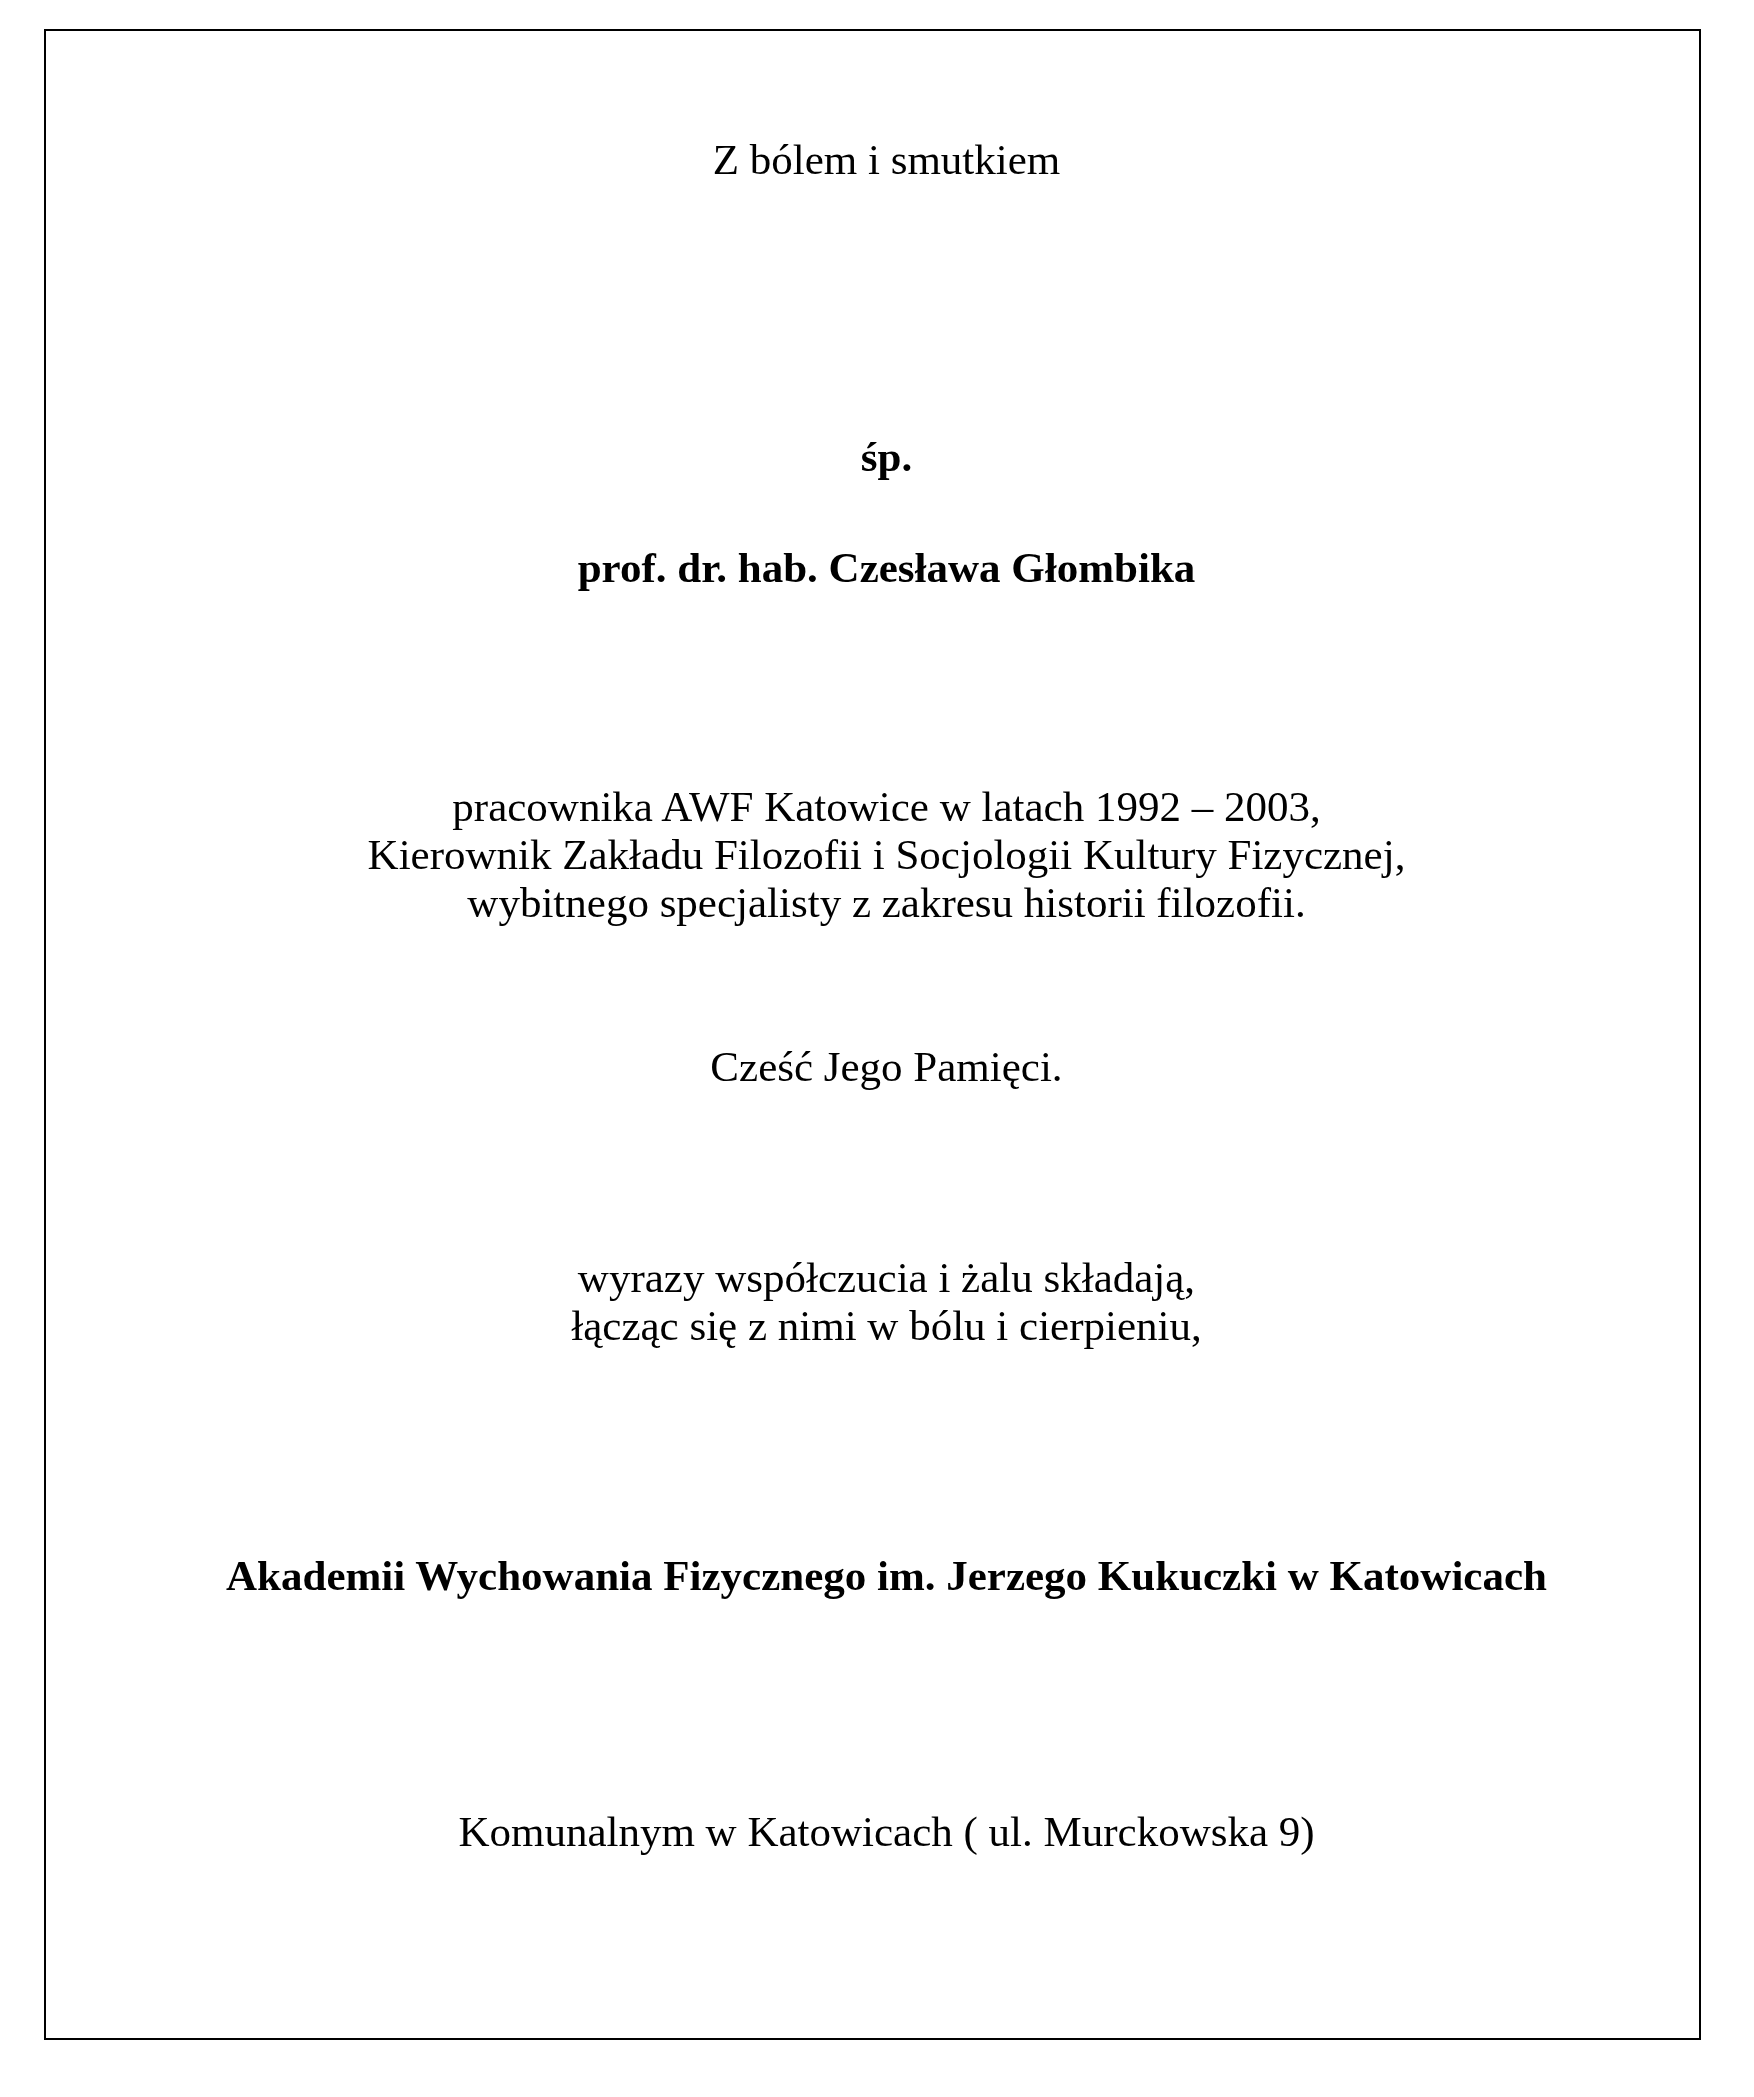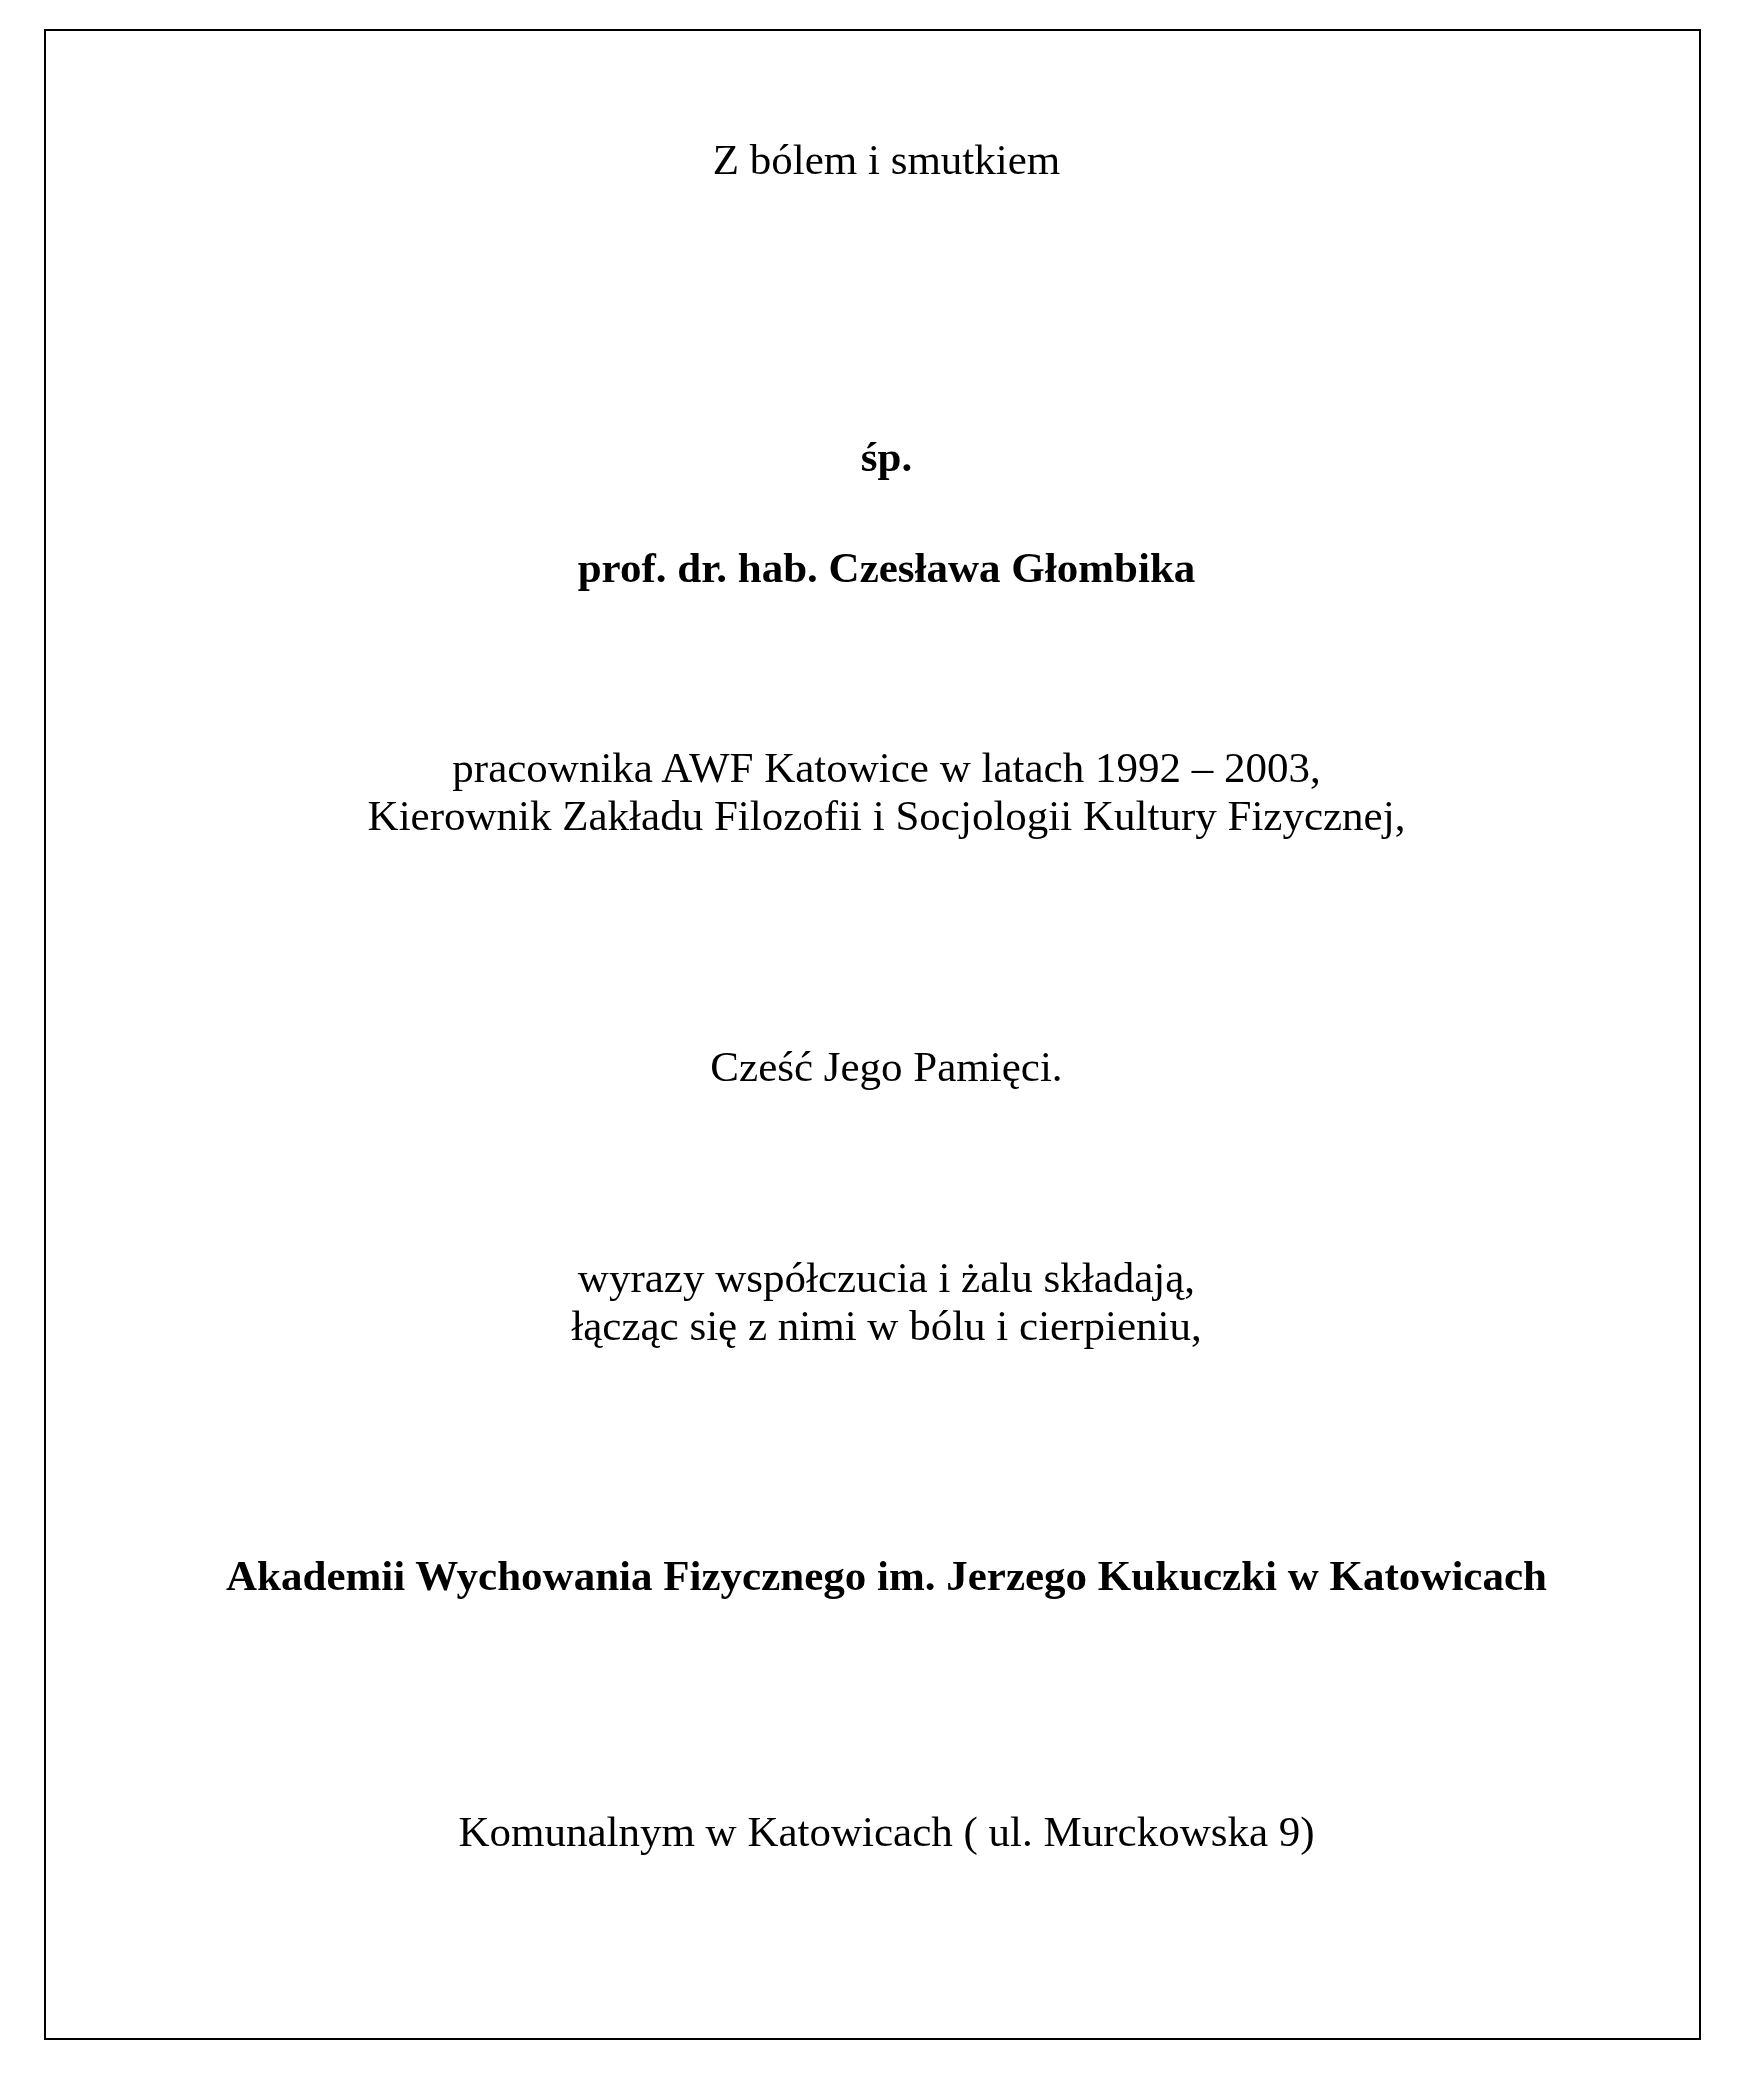--- a/index.html
+++ b/index.html
@@ -46,23 +46,24 @@
 </div>
 
 <div class="block bold" style="top:433px">
   <div>śp.</div>
 </div>
 
 <div class="block bold" style="top:544px">
   <div>prof. dr. hab. Czesława Głombika</div>
 </div>
 
-<div class="block" style="top:744px">
+<div class="block" style="top:783px">
   <div>pracownika AWF Katowice w latach 1992 – 2003,</div>
   <div>Kierownik Zakładu Filozofii i Socjologii Kultury Fizycznej,</div>
+  <div>wybitnego specjalisty z zakresu historii filozofii.</div>
 </div>
 
 <div class="block" style="top:1043px">
   <div>Cześć Jego Pamięci.</div>
 </div>
 
 <div class="block" style="top:1254px">
   <div>wyrazy współczucia i żalu składają,</div>
   <div>łącząc się z nimi w bólu i cierpieniu,</div>
 </div>

